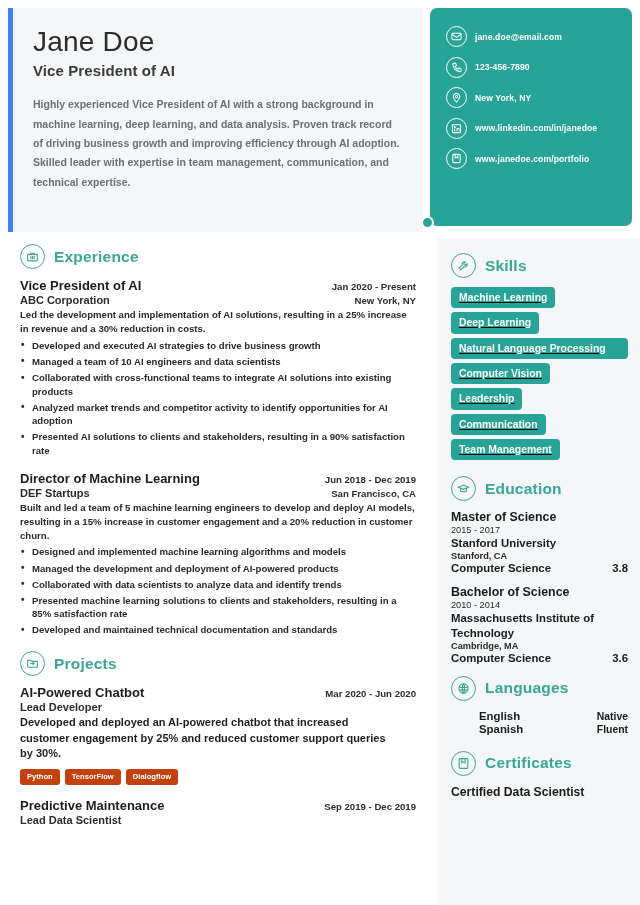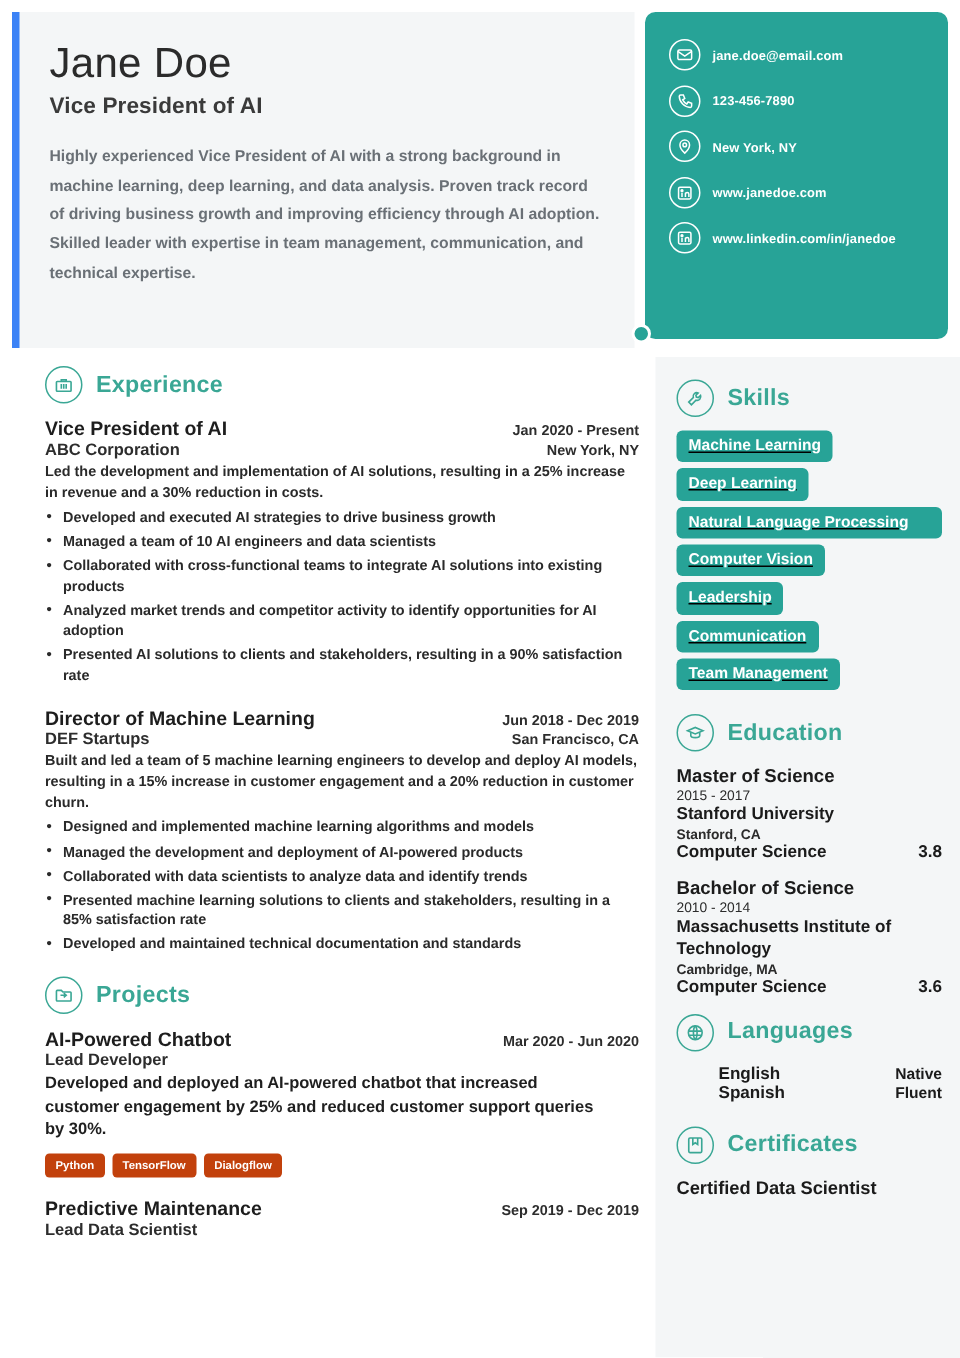--- a/index.html
+++ b/index.html
@@ -51,21 +51,21 @@
     color: #ffffff; letter-spacing: .1px;
   }
   .corner-dot {
     position: absolute; left: 421px; top: 216px;
     width: 13px; height: 13px; border-radius: 50%;
     background: #27a397; border: 2.5px solid #ffffff;
   }
 
   
   .main-left {
-    position: absolute; left: 10px; top: 238px;
+    position: absolute; left: 0; top: 238px;
     width: 430px; height: 667px;
     padding: 6px 14px 12px 20px;
     background: #ffffff;
   }
   .section-head { display: flex; align-items: center; margin-bottom: 9px; }
   .sec-icon {
     width: 25px; height: 25px; flex: 0 0 25px;
     border: 1.6px solid #3aa795; border-radius: 50%;
     display: flex; align-items: center; justify-content: center;
   }
@@ -179,42 +179,41 @@
     <div class="contact-row">
       <span class="contact-icon">
         <svg width="11" height="11" viewBox="0 0 24 24" fill="none" stroke="#fff" stroke-width="2.2">
           <path d="M12 22s7-6.5 7-12a7 7 0 10-14 0c0 5.5 7 12 7 12z"></path>
             <circle cx="12" cy="10" r="2.6"></circle>
         </svg>
       </span>
       <span class="contact-text">New York, NY</span>
     </div>
 
+
     <div class="contact-row">
       <span class="contact-icon">
         <svg width="11" height="11" viewBox="0 0 24 24" fill="none" stroke="#fff" stroke-width="2.2">
           <rect x="3" y="4" width="18" height="17" rx="2"></rect>
             <circle cx="8" cy="9" r="1.3" fill="#fff"></circle>
           <path d="M8 12v6M13 12v6M13 14a2.5 2.5 0 015 0v4"></path>
         </svg>
       </span>
-      <span class="contact-text">www.janedoe.com</span>
-    </div>
-
-    <div class="contact-row">
-      <span class="contact-icon">
-        <svg width="11" height="11" viewBox="0 0 24 24" fill="none" stroke="#fff" stroke-width="2.2">
-          <rect x="3" y="4" width="18" height="17" rx="2"></rect>
-            <circle cx="8" cy="9" r="1.3" fill="#fff"></circle>
-          <path d="M8 12v6M13 12v6M13 14a2.5 2.5 0 015 0v4"></path>
-        </svg>
-      </span>
       <span class="contact-text">www.linkedin.com/in/janedoe</span>
     </div>
 
+    <div class="contact-row">
+      <span class="contact-icon">
+        <svg width="11" height="11" viewBox="0 0 24 24" fill="none" stroke="#fff" stroke-width="2.2">
+          <rect x="4" y="3" width="16" height="18" rx="2"></rect>
+            <path d="M9 3v8l3-2 3 2V3"></path>
+        </svg>
+      </span>
+      <span class="contact-text">www.janedoe.com/portfolio</span>
+    </div>
   </div>
 
   <div class="corner-dot"></div>
 
   <div class="main-left">
 
     <div class="section-head">
       <span class="sec-icon">
         <svg width="13" height="13" viewBox="0 0 24 24" fill="none" stroke="#3aa795" stroke-width="2">
           <rect x="3" y="8" width="18" height="12" rx="1"></rect>

